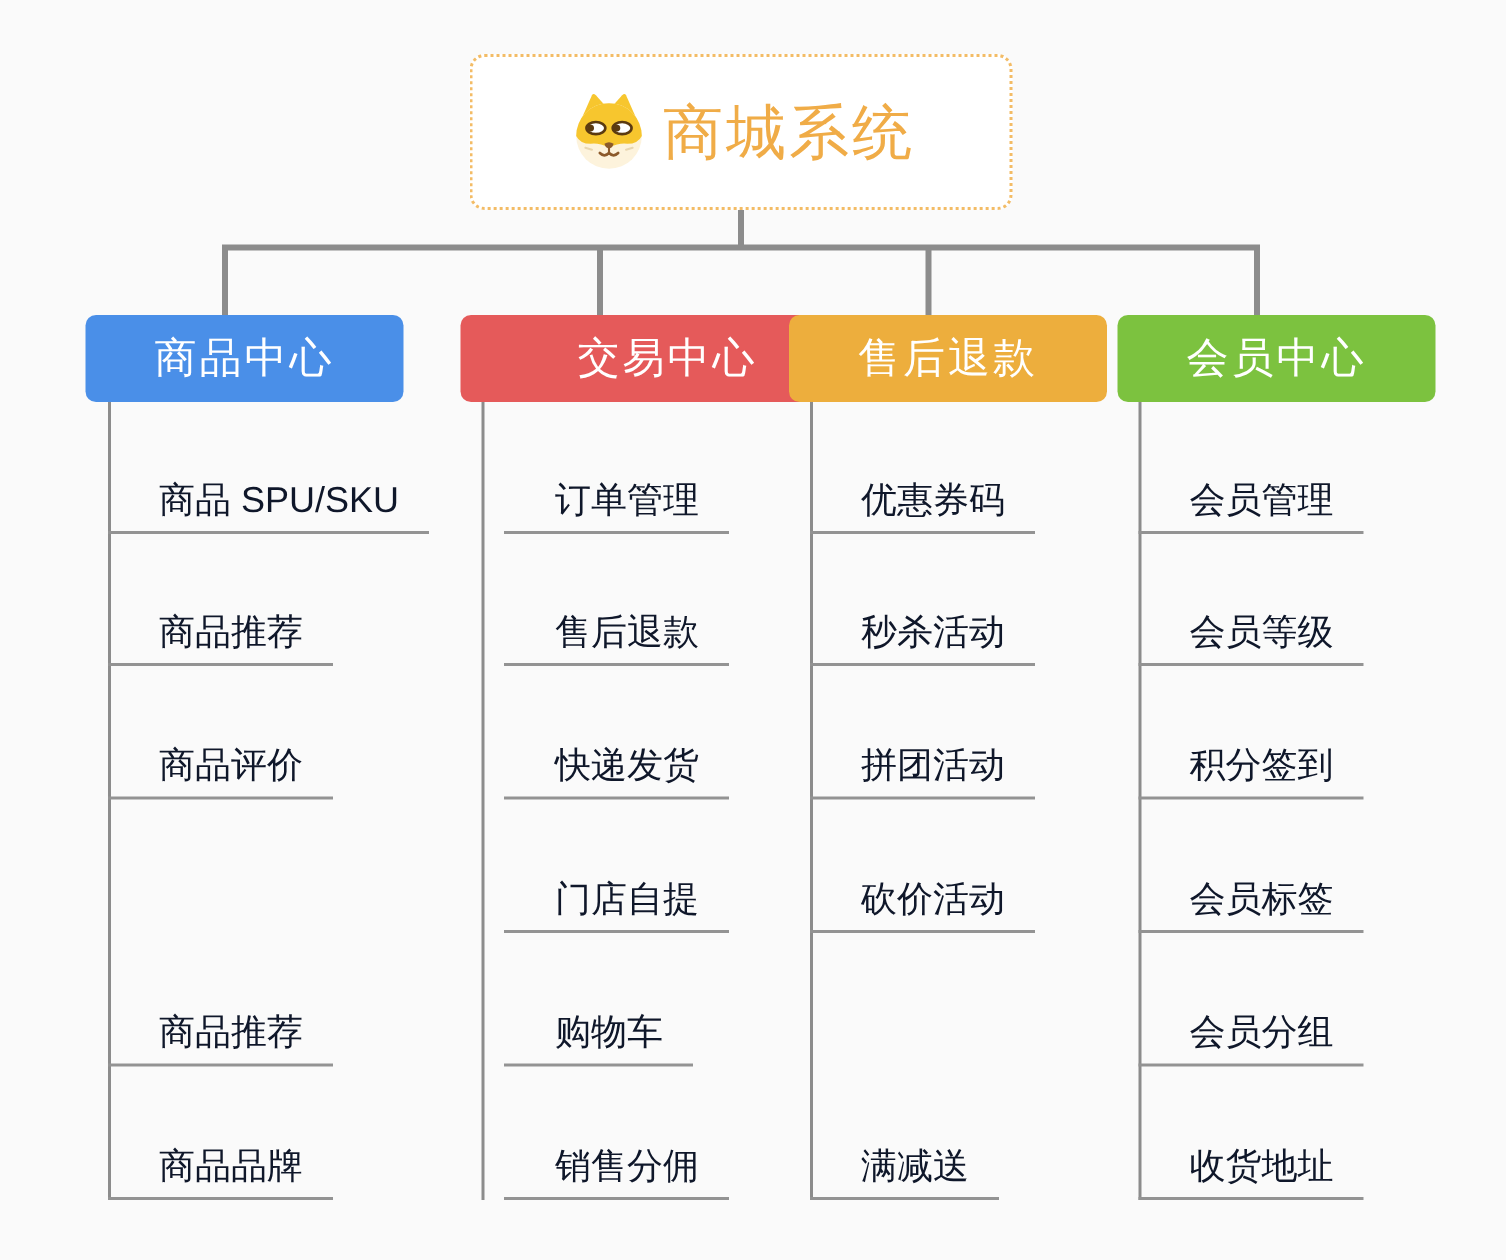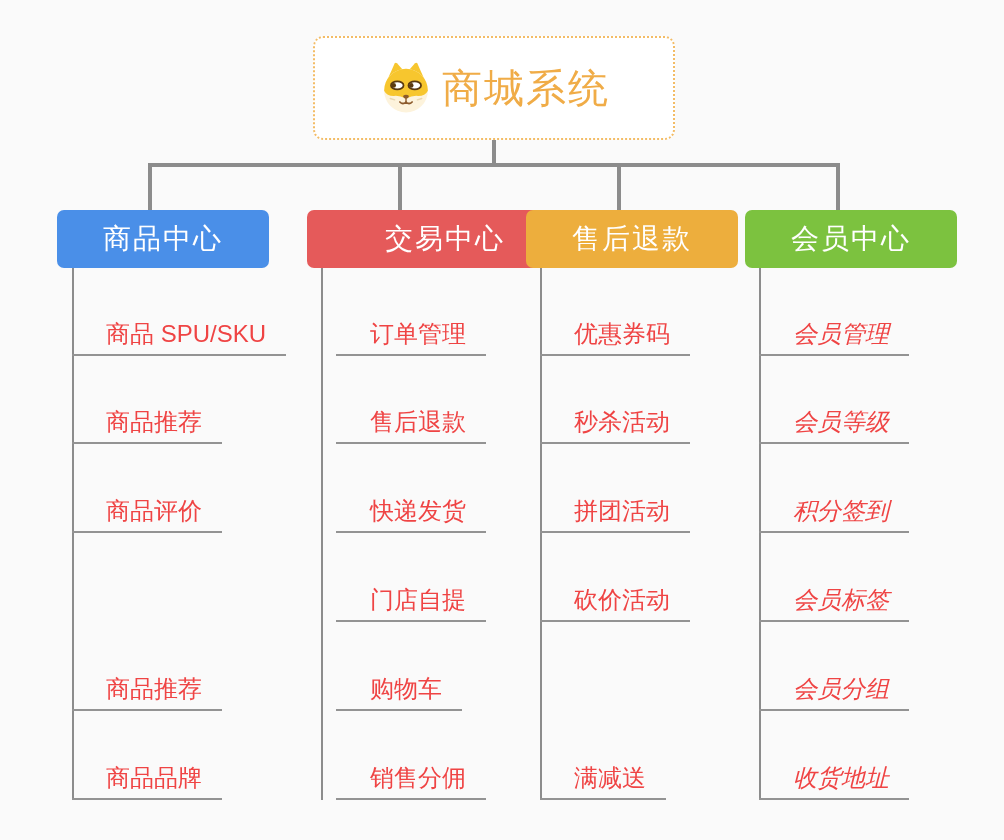--- a/index.html
+++ b/index.html
@@ -43,29 +43,29 @@
     color:#FFFFFF;font-size:28px;letter-spacing:2px;white-space:nowrap;
   }
   .branch-box.b0{left:57px;}
   .branch-box.b1{left:307px;padding-left:32px;}
   .branch-box.b2{left:526px;}
   .branch-box.b3{left:745px;}
 
   
   .leaf{
     position:absolute;
-    font-size:24px;color:#ef4444;line-height:28px;
+    font-size:24px;color:#0f172a;line-height:28px;
     padding:4px 20px 6px 34px;
     border-bottom:2px solid #939393;
     white-space:nowrap;
   }
   .leaf.c0{left:72px;}
   .leaf.c1{left:336px;}
   .leaf.c2{left:540px;}
-  .leaf.c3{left:759px;font-style:italic;}
+  .leaf.c3{left:759px;}
   .leaf.r0{top:316px;}
   .leaf.r1{top:404px;}
   .leaf.r2{top:493px;}
   .leaf.r3{top:582px;}
   .leaf.r4{top:671px;}
   .leaf.r5{top:760px;}
 </style>
 </head>
 <body>
 

